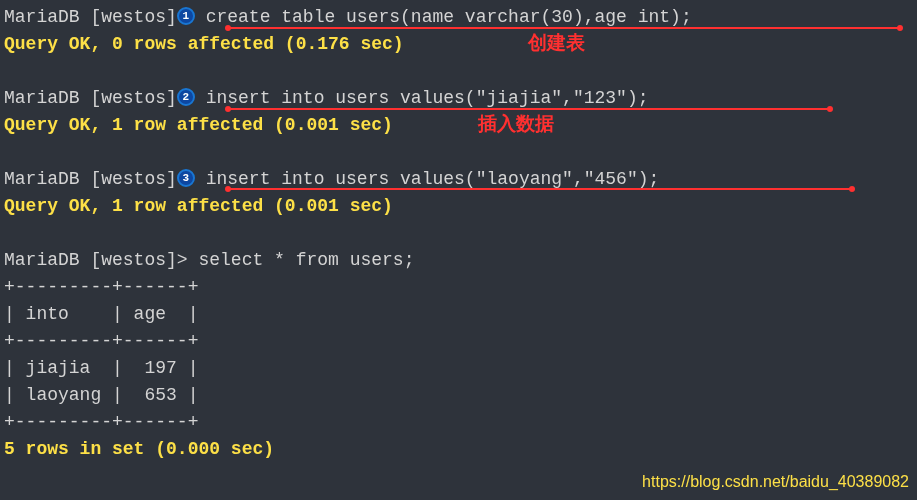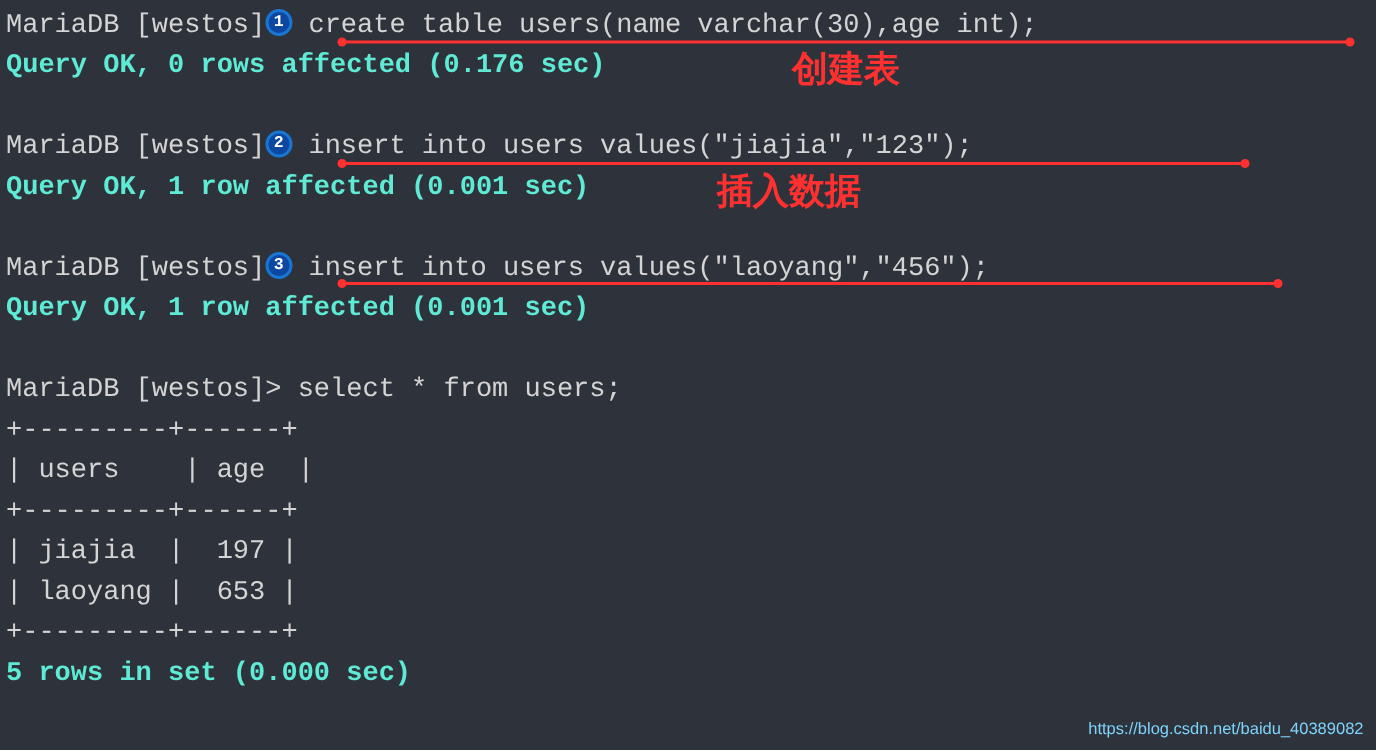--- a/index.html
+++ b/index.html
@@ -18,42 +18,42 @@
       padding: 4px;
       line-height: 1.5;
       overflow: hidden;
     }
     .line {
       white-space: pre;
       position: relative;
     }
     .bold {
       font-weight: bold;
-      color: #5eead4;
+      color: #fde047;
     }
     .marker {
       display: inline-block;
       width: 18px;
       height: 18px;
       border-radius: 50%;
       background: #0d47a1;
       border: 2px solid #1976d2;
       color: #ffffff;
       font-size: 11px;
       text-align: center;
       line-height: 14px;
       font-weight: bold;
       vertical-align: middle;
       position: relative;
       top: -1px;
     }
     .annotation {
       color: #ff3030;
       font-family: "SimSun", "Microsoft YaHei", sans-serif;
-      font-size: 24px;
+      font-size: 19px;
       font-weight: bold;
       position: absolute;
       z-index: 10;
     }
     .underline {
       position: absolute;
       height: 2px;
       background: #ff3030;
       z-index: 5;
     }
@@ -75,22 +75,22 @@
       width: 6px;
       height: 6px;
       background: #ff3030;
       border-radius: 50%;
     }
     .watermark {
       position: absolute;
       bottom: 6px;
       right: 8px;
       font-family: Arial, sans-serif;
-      font-size: 11px;
-      color: #7dd3fc;
+      font-size: 16px;
+      color: #fde047;
       text-align: right;
     }
   </style>
 </head>
 <body>
 
 <div class="line"><span>MariaDB [westos]</span><span class="marker">1</span><span> create table users(name varchar(30),age int);</span></div>
 <div class="underline" style="left:228px; top:27px; width:672px;"></div>
 <div class="annotation" style="left:528px; top:29px;">创建表</div>
 <div class="line bold">Query OK, 0 rows affected (0.176 sec)</div>
@@ -102,20 +102,20 @@
 <div class="line bold">Query OK, 1 row affected (0.001 sec)</div>
 <div class="line">&nbsp;</div>
 
 <div class="line"><span>MariaDB [westos]</span><span class="marker">3</span><span> insert into users values("laoyang","456");</span></div>
 <div class="underline" style="left:228px; top:188px; width:624px;"></div>
 <div class="line bold">Query OK, 1 row affected (0.001 sec)</div>
 <div class="line">&nbsp;</div>
 
 <div class="line"><span>MariaDB [westos]&gt; </span><span>select * from users;</span></div>
 <div class="line">+---------+------+</div>
-<div class="line">| users    | age  |</div>
+<div class="line">| into    | age  |</div>
 <div class="line">+---------+------+</div>
 <div class="line">| jiajia  |  197 |</div>
 <div class="line">| laoyang |  653 |</div>
 <div class="line">+---------+------+</div>
 <div class="line bold">5 rows in set (0.000 sec)</div>
 
 <div class="watermark">https://blog.csdn.net/baidu_40389082</div>
 
 </body></html>

